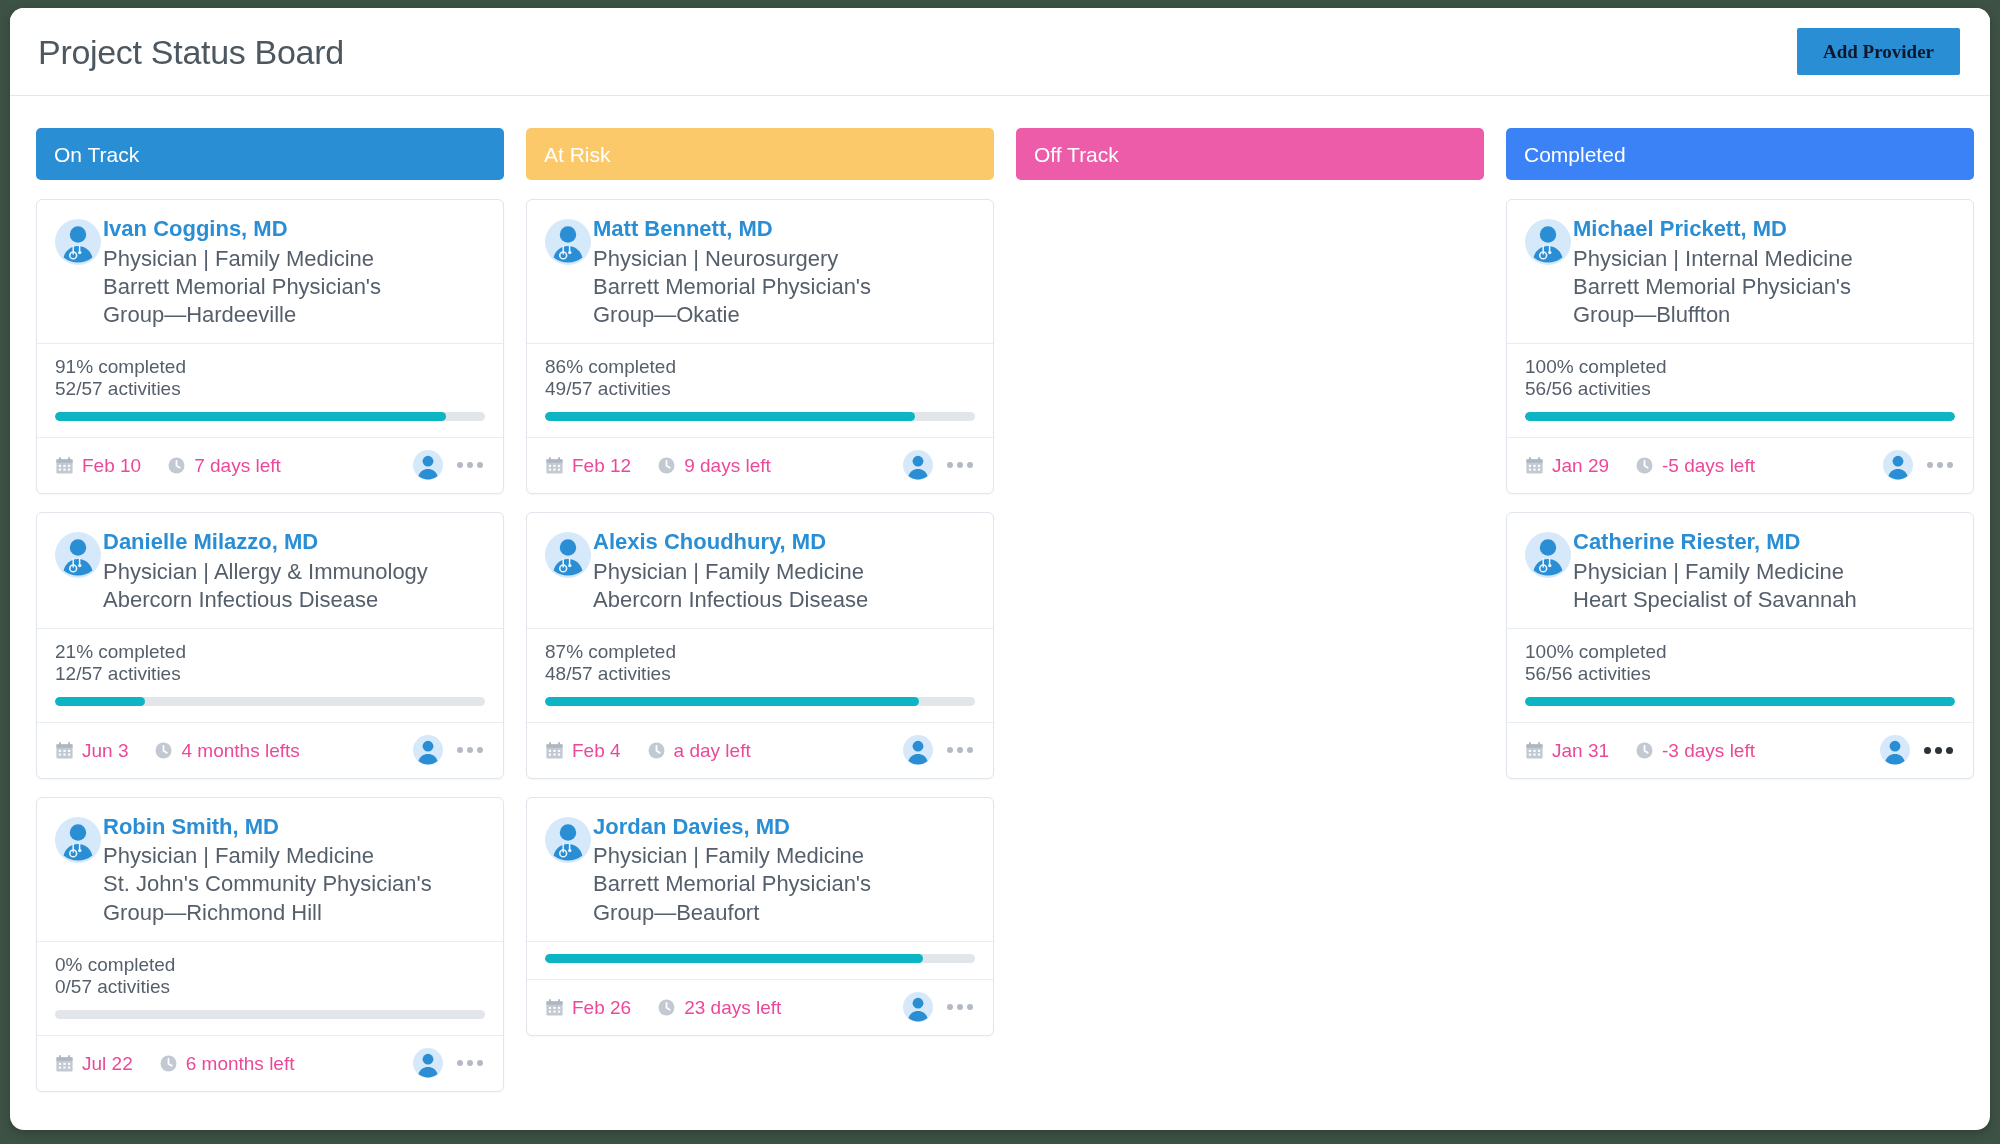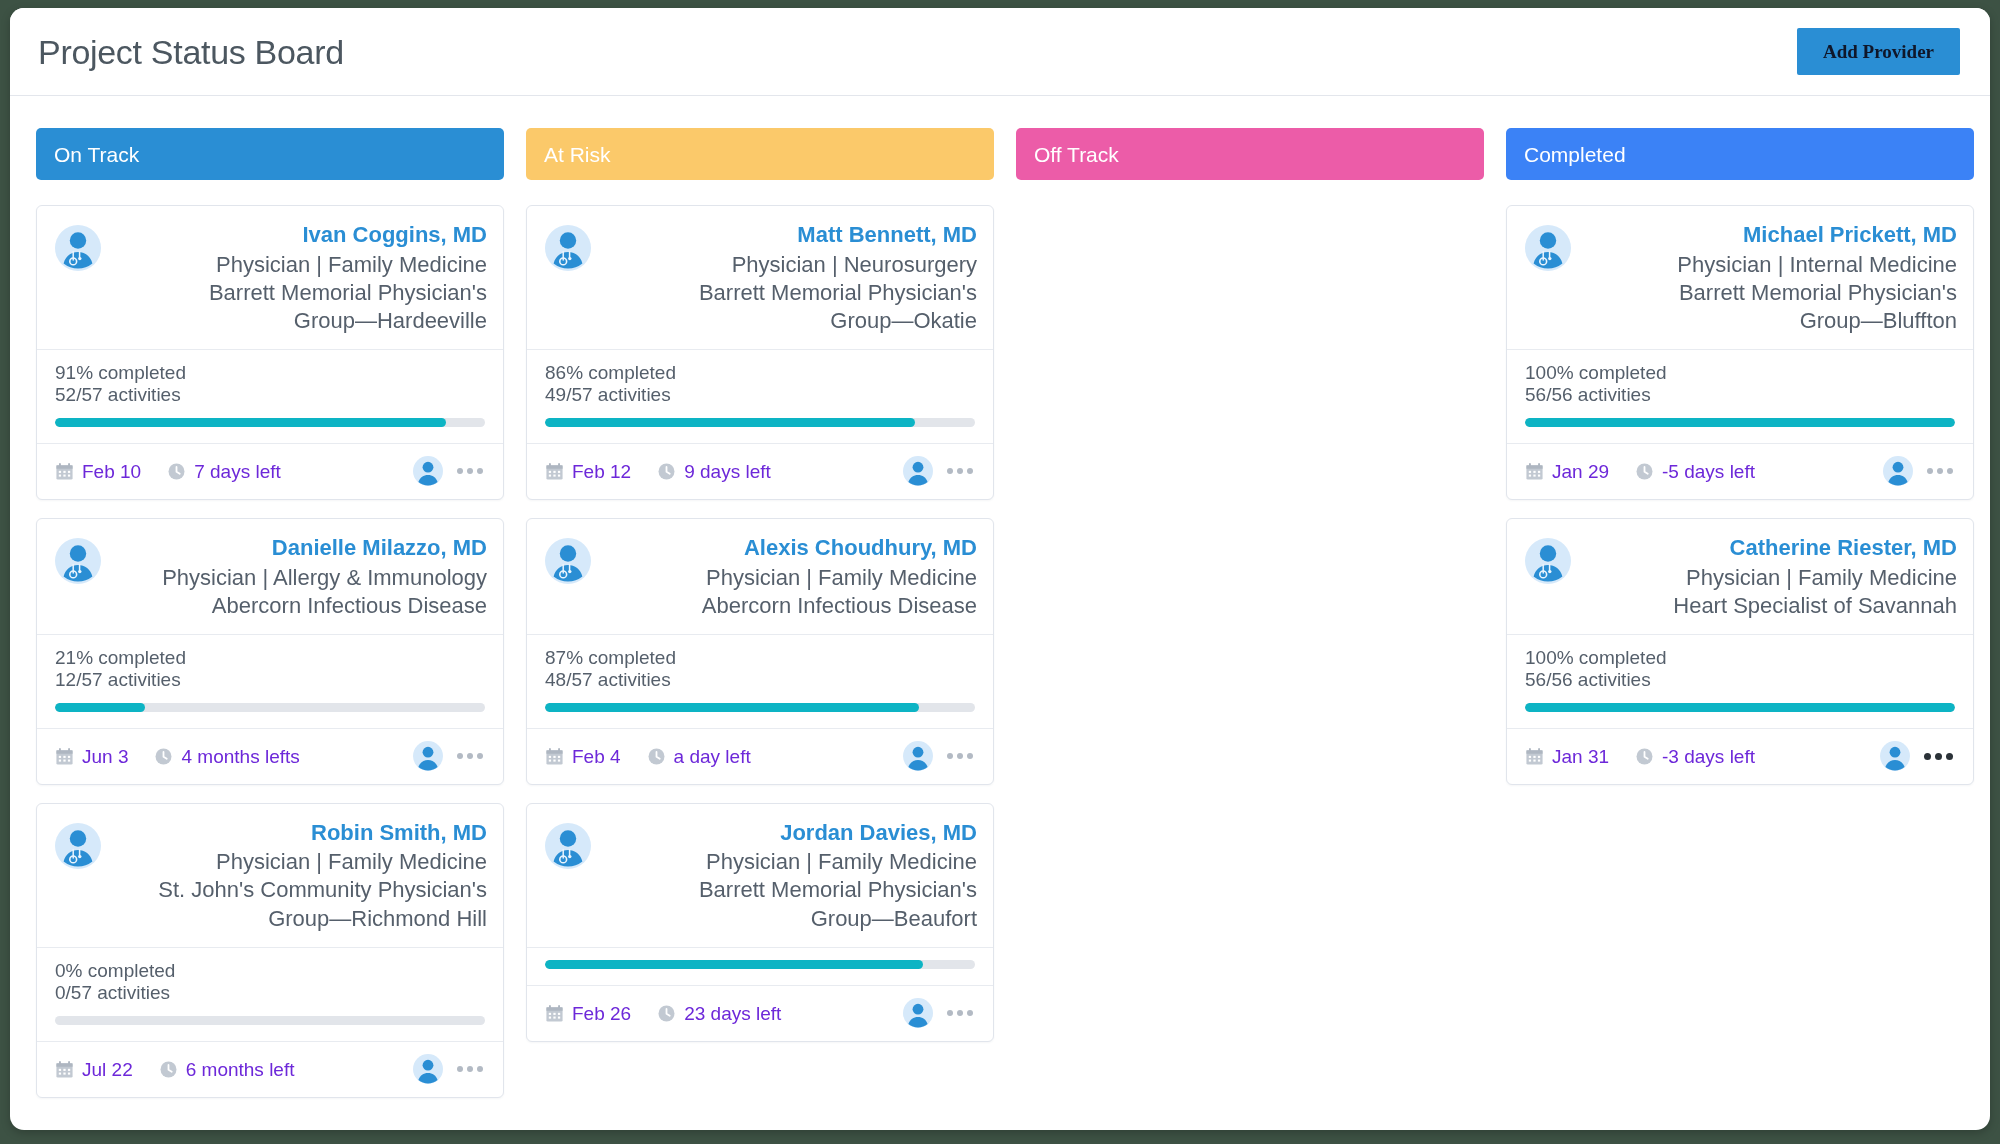--- a/index.html
+++ b/index.html
@@ -77,41 +77,40 @@
 
   .column-header {
     height: 52px;
     border-radius: 5px;
     display: flex;
     align-items: center;
     padding: 0 18px;
     color: #ffffff;
     font-size: 21px;
     line-height: 1;
-    margin-bottom: 25px;
+    margin-bottom: 19px;
   }
   .column-cards {
     display: flex;
     flex-direction: column;
     gap: 18px;
   }
 
   
   .provider-card {
     background: #ffffff;
     border: 1px solid #e1e5ec;
     border-radius: 6px;
     box-shadow: 0 1px 2px rgba(60,70,90,0.05);
     overflow: hidden;
   }
   .card-top {
     display: flex;
     padding: 16px 16px 14px 18px;
     gap: 2px;
-    text-align: right;
   }
   .avatar {
     flex: 0 0 46px;
     width: 46px;
     height: 46px;
     margin-top: 3px;
   }
   .avatar svg { display: block; width: 46px; height: 46px; }
 
   .provider-meta { flex: 1 1 auto; min-width: 0; }
@@ -158,21 +157,21 @@
     height: 56px;
     display: flex;
     align-items: center;
     padding: 0 16px 0 18px;
     gap: 10px;
   }
   .footer-chip {
     display: flex;
     align-items: center;
     gap: 8px;
-    color: #6d28d9;
+    color: #ec4899;
     font-size: 19px;
     line-height: 1;
   }
   .footer-chip.date { margin-right: 16px; }
   .footer-spacer { flex: 1 1 auto; }
 
   .mini-avatar { width: 30px; height: 30px; display: block; }
   .kebab {
     display: flex;
     gap: 4px;

